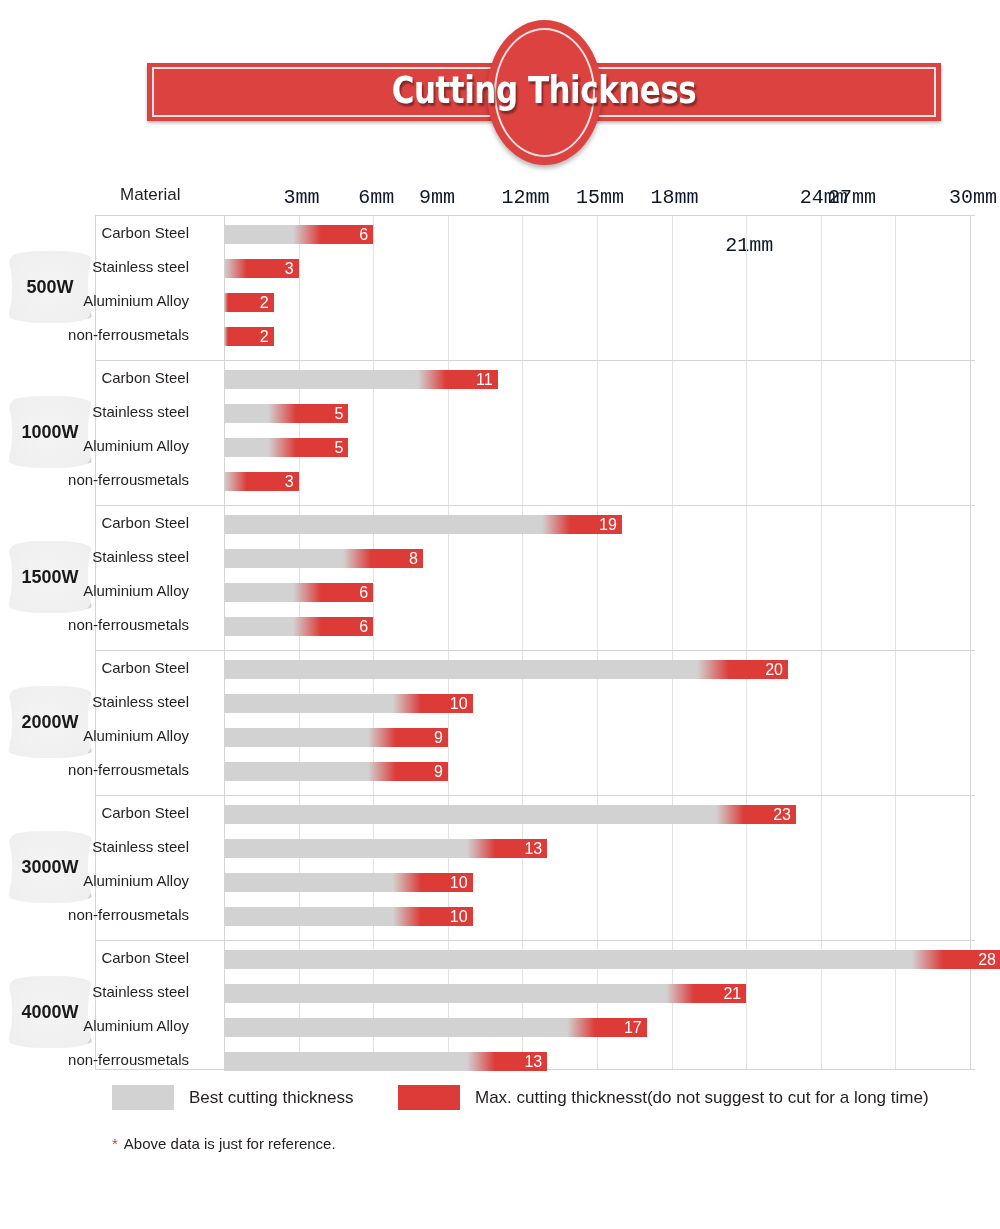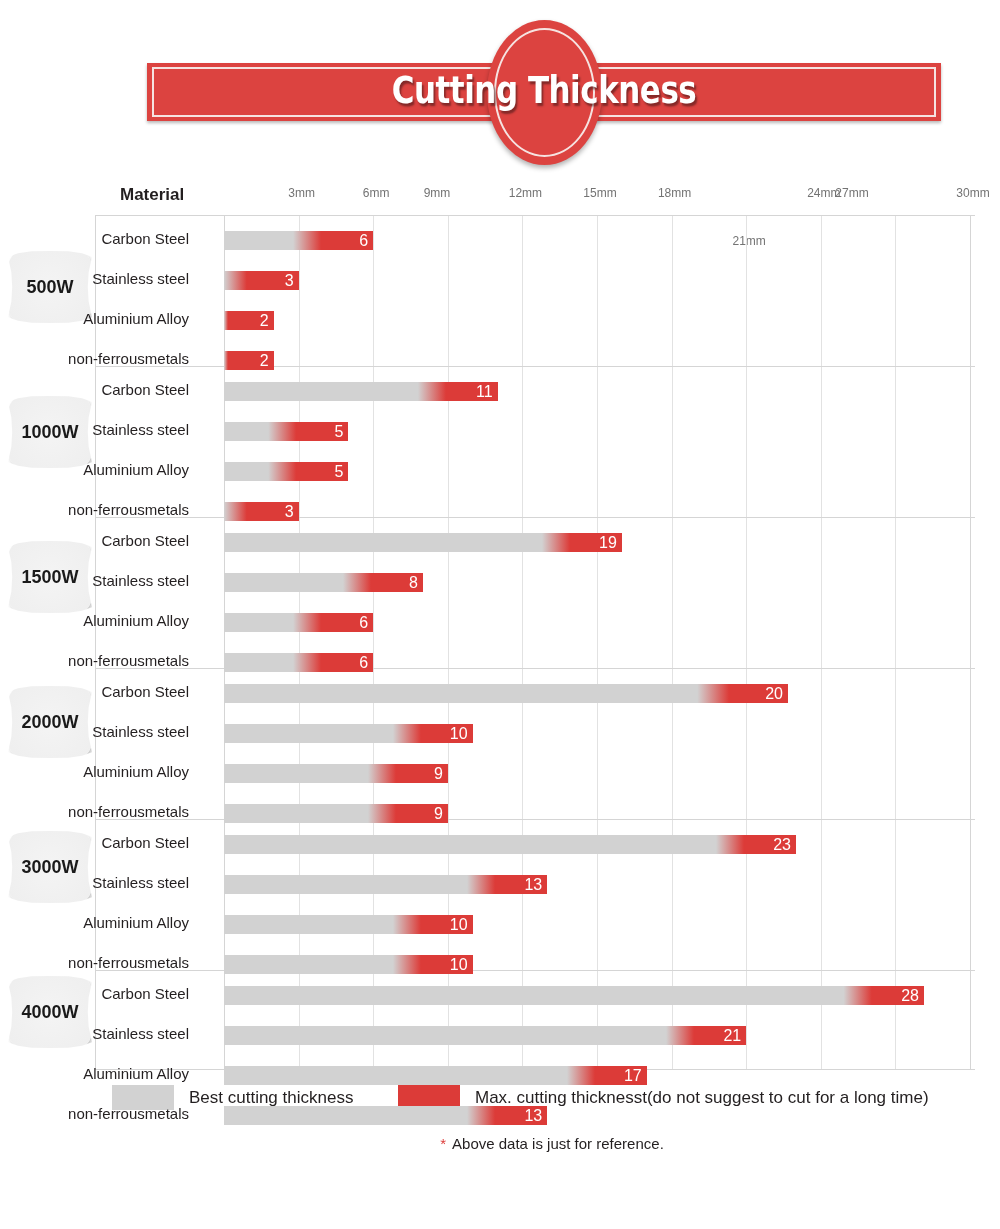--- a/index.html
+++ b/index.html
@@ -53,27 +53,28 @@
     transform:scaleX(.93);
     transform-origin:center;
   }
 
   
   .axis-row{
     position:absolute;left:0;top:185px;width:1000px;height:28px;
   }
   .axis-material{
     position:absolute;left:120px;top:0;
-    font-size:17px;font-weight:bold;color:#231f20;
+    font-size:17px;font-weight:normal;color:#231f20;
   }
   .tick{
     position:absolute;top:1px;
-    font-size:12px;color:#737373;
+    font-size:20px;color:#0f172a;
     transform:translateX(-50%);
     white-space:nowrap;
+    font-family:Liberation Mono, monospace;
   }
 
   
   .chart{
     position:absolute;left:0;top:215px;
     width:1000px;height:855px;
   }
   .plot{
     position:absolute;left:95px;top:0;
     width:880px;height:855px;
@@ -86,21 +87,21 @@
   }
   .vline.edge{background:#d5d5d5;}
   .group{
     position:relative;
     height:145px;
     border-bottom:1px solid #d5d5d5;
     box-sizing:border-box;
   }
   .group.last{border-bottom:none;}
   .row{
-    position:relative;height:34px;margin-top:6px;
+    position:relative;height:34px;margin-top:0;
   }
   .row-label{
     position:absolute;right:786px;top:0;
     width:240px;height:34px;
     display:flex;align-items:center;justify-content:flex-end;
     font-size:15px;color:#231f20;
     text-align:right;line-height:16px;
     z-index:3;
   }
   .row-label span{display:block;}
@@ -143,21 +144,21 @@
   .legend-swatch{
     width:62px;height:25px;margin-right:15px;
   }
   .legend-text{font-size:17px;color:#231f20;white-space:nowrap;}
 
   
   .notes{
     position:absolute;left:112px;top:1135px;width:880px;
   }
   .note{
-    font-size:15px;color:#231f20;margin-bottom:12px;white-space:nowrap;text-align:center;
+    font-size:15px;color:#231f20;margin-bottom:12px;white-space:nowrap;
   }
   .note .ast{color:#dc3b38;margin-right:6px;}
 </style>
 </head>
 <body>
 
 <div class="header-wrap">
   <div class="banner">
     <div class="banner-inner"></div>
   </div>
@@ -370,21 +371,21 @@
           <div class="bar" style="width: 248.667px; background: linear-gradient(to right, rgb(210, 210, 210) 0%, rgb(210, 210, 210) 67.8284%, rgb(220, 59, 56) 79.0885%, rgb(220, 59, 56) 100%);">
             <div class="bar-value">10</div>
           </div>
         </div>
       </div>
       <div class="group last">
         <div class="row">
           <div class="row-label">
             <span>Carbon Steel</span>
           </div>
-          <div class="bar" style="width: 700px; background: linear-gradient(to right, rgb(210, 210, 210) 0%, rgb(210, 210, 210) 88.5101%, rgb(220, 59, 56) 92.5316%, rgb(220, 59, 56) 100%);">
+          <div class="bar" style="width: 777px; background: linear-gradient(to right, rgb(210, 210, 210) 0%, rgb(210, 210, 210) 88.5101%, rgb(220, 59, 56) 92.5316%, rgb(220, 59, 56) 100%);">
             <div class="bar-value">28</div>
           </div>
         </div>
         <div class="row">
           <div class="row-label">
             <span>Stainless steel</span>
           </div>
           <div class="bar" style="width: 522.2px; background: linear-gradient(to right, rgb(210, 210, 210) 0%, rgb(210, 210, 210) 84.6802%, rgb(220, 59, 56) 90.0421%, rgb(220, 59, 56) 100%);">
             <div class="bar-value">21</div>
           </div>

